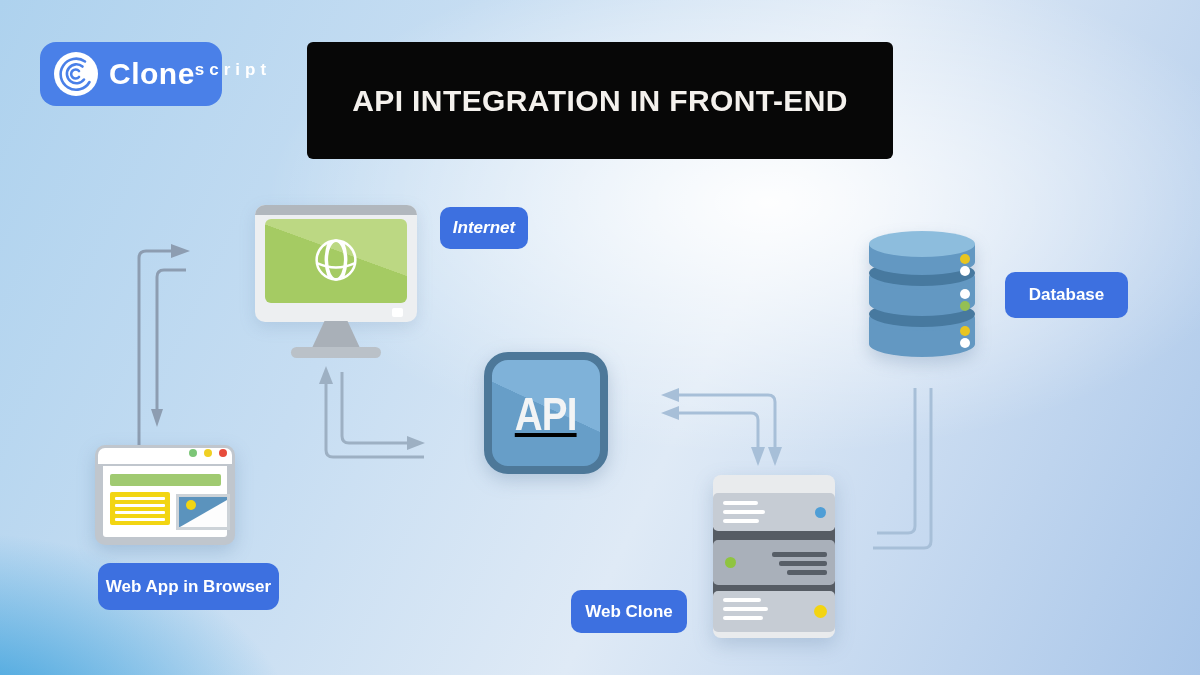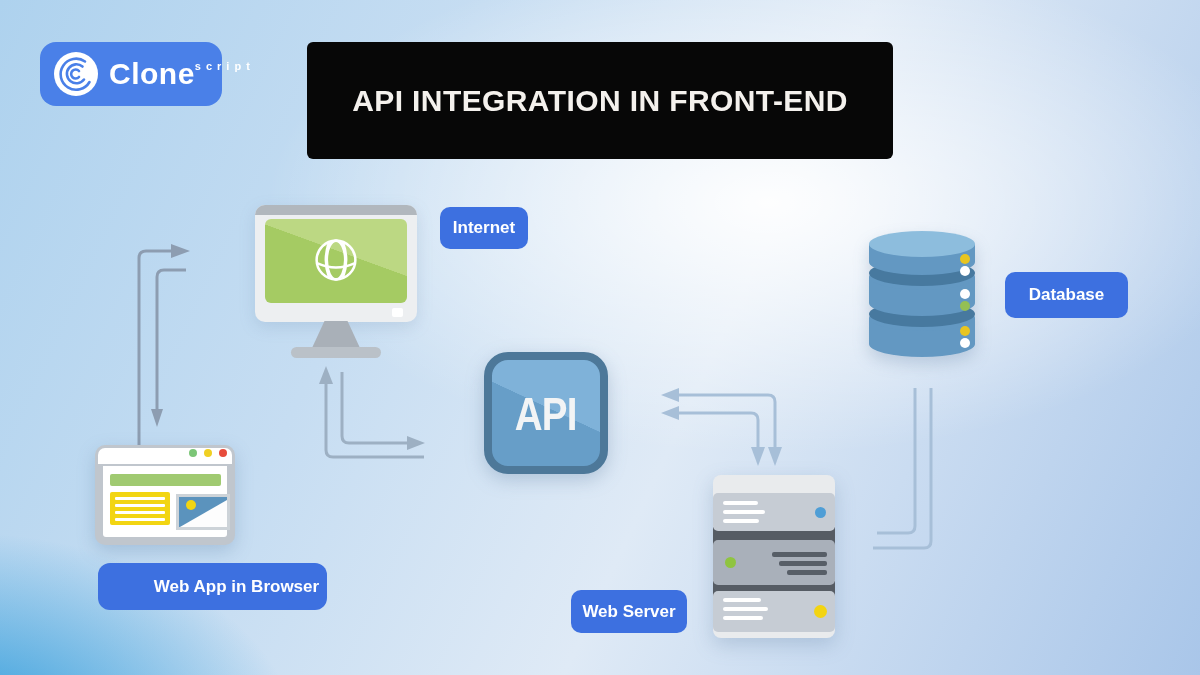--- a/index.html
+++ b/index.html
@@ -12,21 +12,21 @@
       linear-gradient(115deg, #aed2ee 0%, #c6ddf2 32%, #dfeaf6 58%, #a9c6e9 100%);
   }
   .abs{position:absolute;}
 
   
   .logo{left:40px;top:42px;width:182px;height:64px;background:#4a80e8;border-radius:16px;
         display:flex;align-items:center;gap:10px;padding-left:13px;box-sizing:border-box;}
   .logo-mark{width:46px;height:46px;flex:0 0 auto;}
   .logo-text{display:flex;flex-direction:row;line-height:1;}
   .logo-text .brand{color:#fff;font-size:30px;font-weight:800;letter-spacing:.5px;}
-  .logo-text .sub{color:#fff;font-size:11px;font-weight:700;letter-spacing:5px;text-align:right;margin-top:2px;padding-right:2px;}
+  .logo-text .sub{color:#fff;font-size:17px;font-weight:700;letter-spacing:5px;text-align:right;margin-top:2px;padding-right:2px;}
 
   
   .title{left:307px;top:42px;width:586px;height:117px;background:#070707;border-radius:6px;
          display:flex;flex-direction:column;align-items:center;justify-content:center;gap:0;}
   .title div{color:#f4f1ed;font-size:30px;font-weight:800;letter-spacing:.4px;}
 
   
   .pill{background:#3d70e0;border-radius:10px;display:flex;align-items:center;justify-content:center;
         color:#fff;font-size:17px;font-weight:700;}
 
@@ -39,21 +39,21 @@
   .monitor-btn{left:392px;top:308px;width:11px;height:9px;background:#fff;border-radius:2px;}
   .monitor-stand{left:312px;top:321px;width:48px;height:27px;background:#a9b0b8;
                  clip-path:polygon(26% 0,74% 0,100% 100%,0 100%);}
   .monitor-base{left:291px;top:347px;width:90px;height:11px;background:#bac1c8;border-radius:6px;}
   .globe{left:305px;top:229px;width:62px;height:62px;}
 
   
   .api{left:484px;top:352px;width:124px;height:122px;box-sizing:border-box;border:8px solid #4d7899;border-radius:24px;
        background:linear-gradient(205deg,#7fb2d9 46%,#679ec8 46.2%);
        display:flex;align-items:center;justify-content:center;
-       filter:drop-shadow(0 6px 9px rgba(60,95,135,.25));}
+       filter:drop-shadow(0 6px 9px rgba(60,95,135,.25));text-decoration:underline;}
   .api span{color:#f2f4f5;font-size:47px;font-weight:800;letter-spacing:-1px;transform:scaleX(.82);}
 
   
   .db{left:868px;top:230px;width:108px;height:128px;filter:drop-shadow(0 7px 8px rgba(60,95,135,.22));}
 
   
   .server{left:713px;top:475px;width:122px;height:163px;background:#e9ebed;border-radius:8px;
           filter:drop-shadow(0 7px 10px rgba(60,95,135,.22));}
   .server .gap{position:absolute;left:0;width:122px;background:#565c64;}
   .unit{position:absolute;left:0;width:122px;border-radius:5px;}
@@ -69,24 +69,24 @@
   .b-dot{position:absolute;width:8px;height:8px;border-radius:50%;top:449px;}
   .b-content{left:103px;top:466px;width:124px;height:71px;background:#ffffff;border-radius:0 0 3px 3px;}
   .b-green{left:110px;top:474px;width:111px;height:12px;background:#a0ca71;border-radius:2px;}
   .b-yellow{left:110px;top:492px;width:60px;height:33px;background:#f2d512;border-radius:2px;}
   .b-line{position:absolute;left:115px;width:50px;height:3px;background:#fff;border-radius:1px;}
   .b-img{left:176px;top:494px;width:48px;height:30px;background:#5b93bd;border:3px solid #cdd3d8;box-sizing:content-box;}
   .b-sun{left:186px;top:500px;width:10px;height:10px;background:#f2d512;border-radius:50%;}
   .b-tri{left:179px;top:497px;width:48px;height:30px;background:#fdfdfd;
          clip-path:polygon(2% 100%,100% 100%,100% 10%);}
 
-  .pill-internet{left:440px;top:207px;width:88px;height:42px;}
+  .pill-internet{left:440px;top:207px;width:88px;height:42px;font-style:italic;}
   .pill-database{left:1005px;top:272px;width:123px;height:46px;}
   .pill-server{left:571px;top:590px;width:116px;height:43px;}
-  .pill-webapp{left:98px;top:563px;width:181px;height:47px;border-radius:12px;padding-left:48px;}
+  .pill-webapp{left:98px;top:563px;width:181px;height:47px;border-radius:12px;}
 
   .arrows{left:0;top:0;width:1200px;height:675px;pointer-events:none;}
 </style>
 </head>
 <body>
 
 <div class="abs logo">
   <svg class="logo-mark" viewBox="0 0 46 46">
     <circle cx="23" cy="23" r="22" fill="#ffffff"></circle>
     <g fill="none" stroke="#4a80e8" stroke-width="2.6" stroke-linecap="round">
@@ -200,21 +200,21 @@
     <div class="bar" style="right:8px;top:30px;width:40px;height:5px;background:#575e67;"></div>
   </div>
   <div class="unit u-light" style="top:116px;height:41px;">
     <div class="bar" style="left:10px;top:7px;width:38px;height:4px;background:#fff;"></div>
     <div class="bar" style="left:10px;top:16px;width:45px;height:4px;background:#fff;"></div>
     <div class="bar" style="left:10px;top:25px;width:40px;height:4px;background:#fff;"></div>
     <div class="dot" style="right:8px;top:14px;width:13px;height:13px;background:#f3d411;"></div>
   </div>
 </div>
 <div class="abs pill pill-server">
-  <span>Web Server</span>
+  <span>Web Clone</span>
 </div>
 
 <div class="abs browser"></div>
 <div class="abs b-toolbar"></div>
 <div class="abs b-dot" style="left:189px;background:#7cc677;"></div>
 <div class="abs b-dot" style="left:204px;background:#f0d023;"></div>
 <div class="abs b-dot" style="left:219px;background:#e74c3c;"></div>
 <div class="abs b-content"></div>
 <div class="abs b-green"></div>
 <div class="abs b-yellow"></div>

